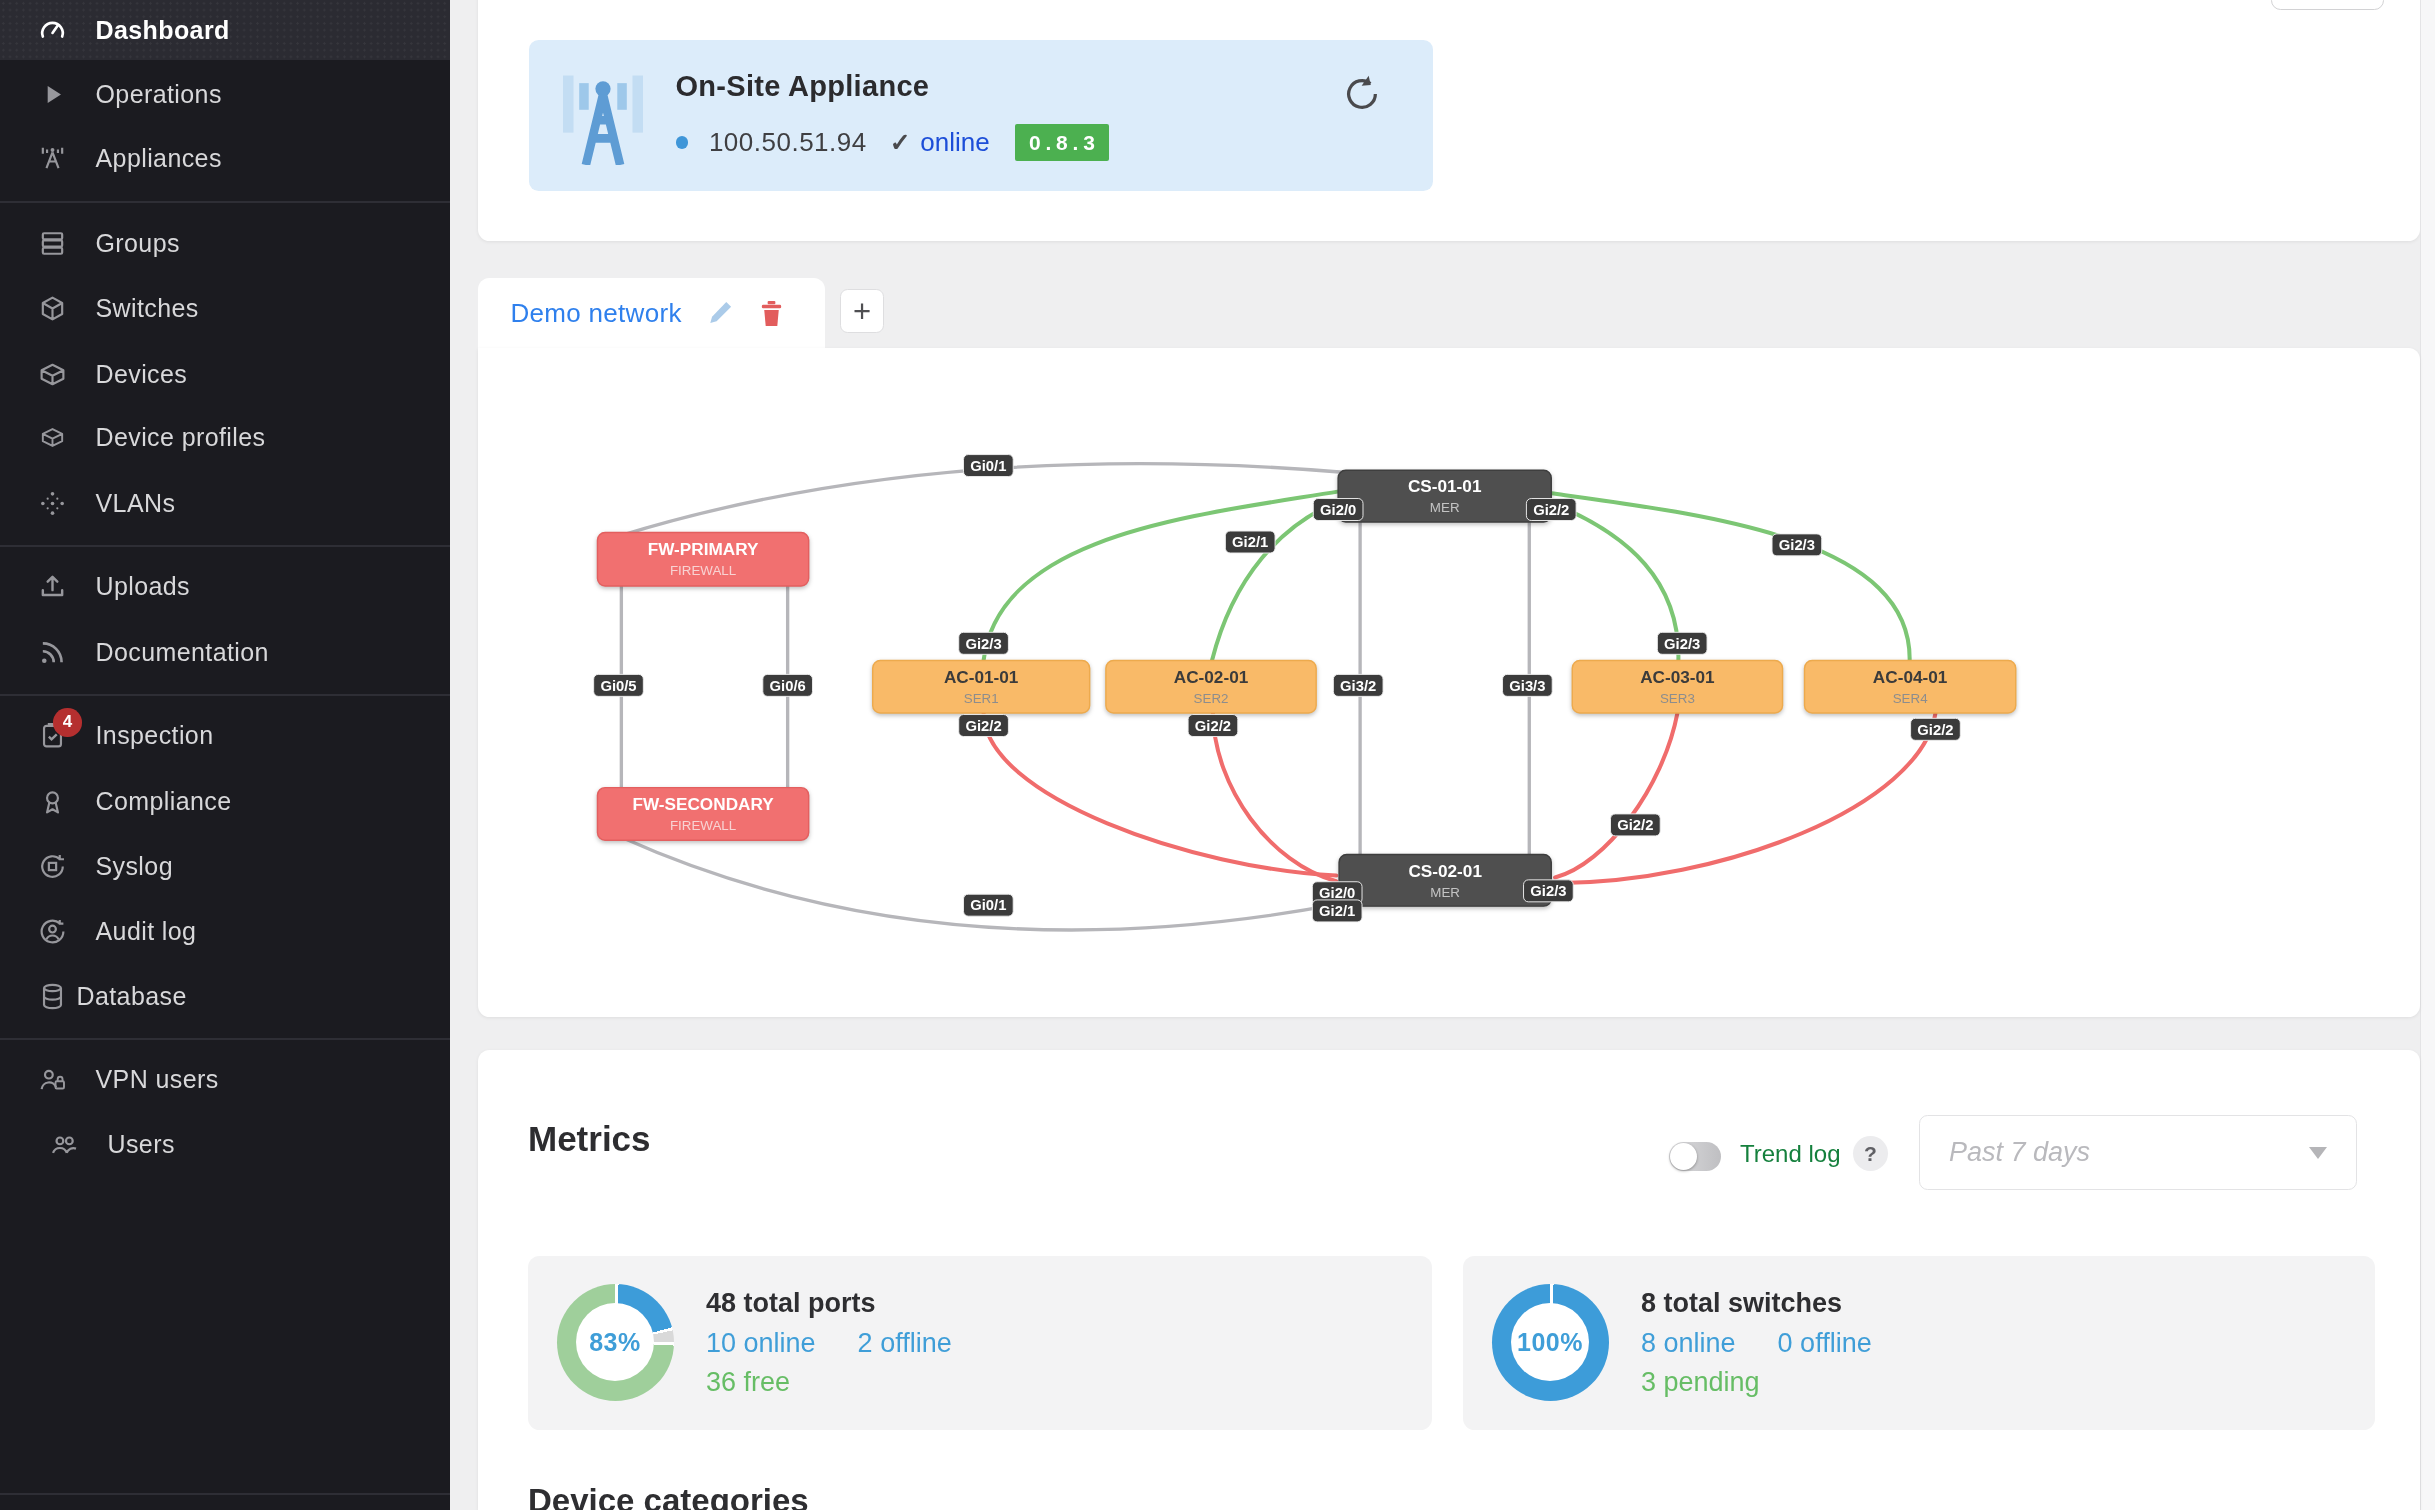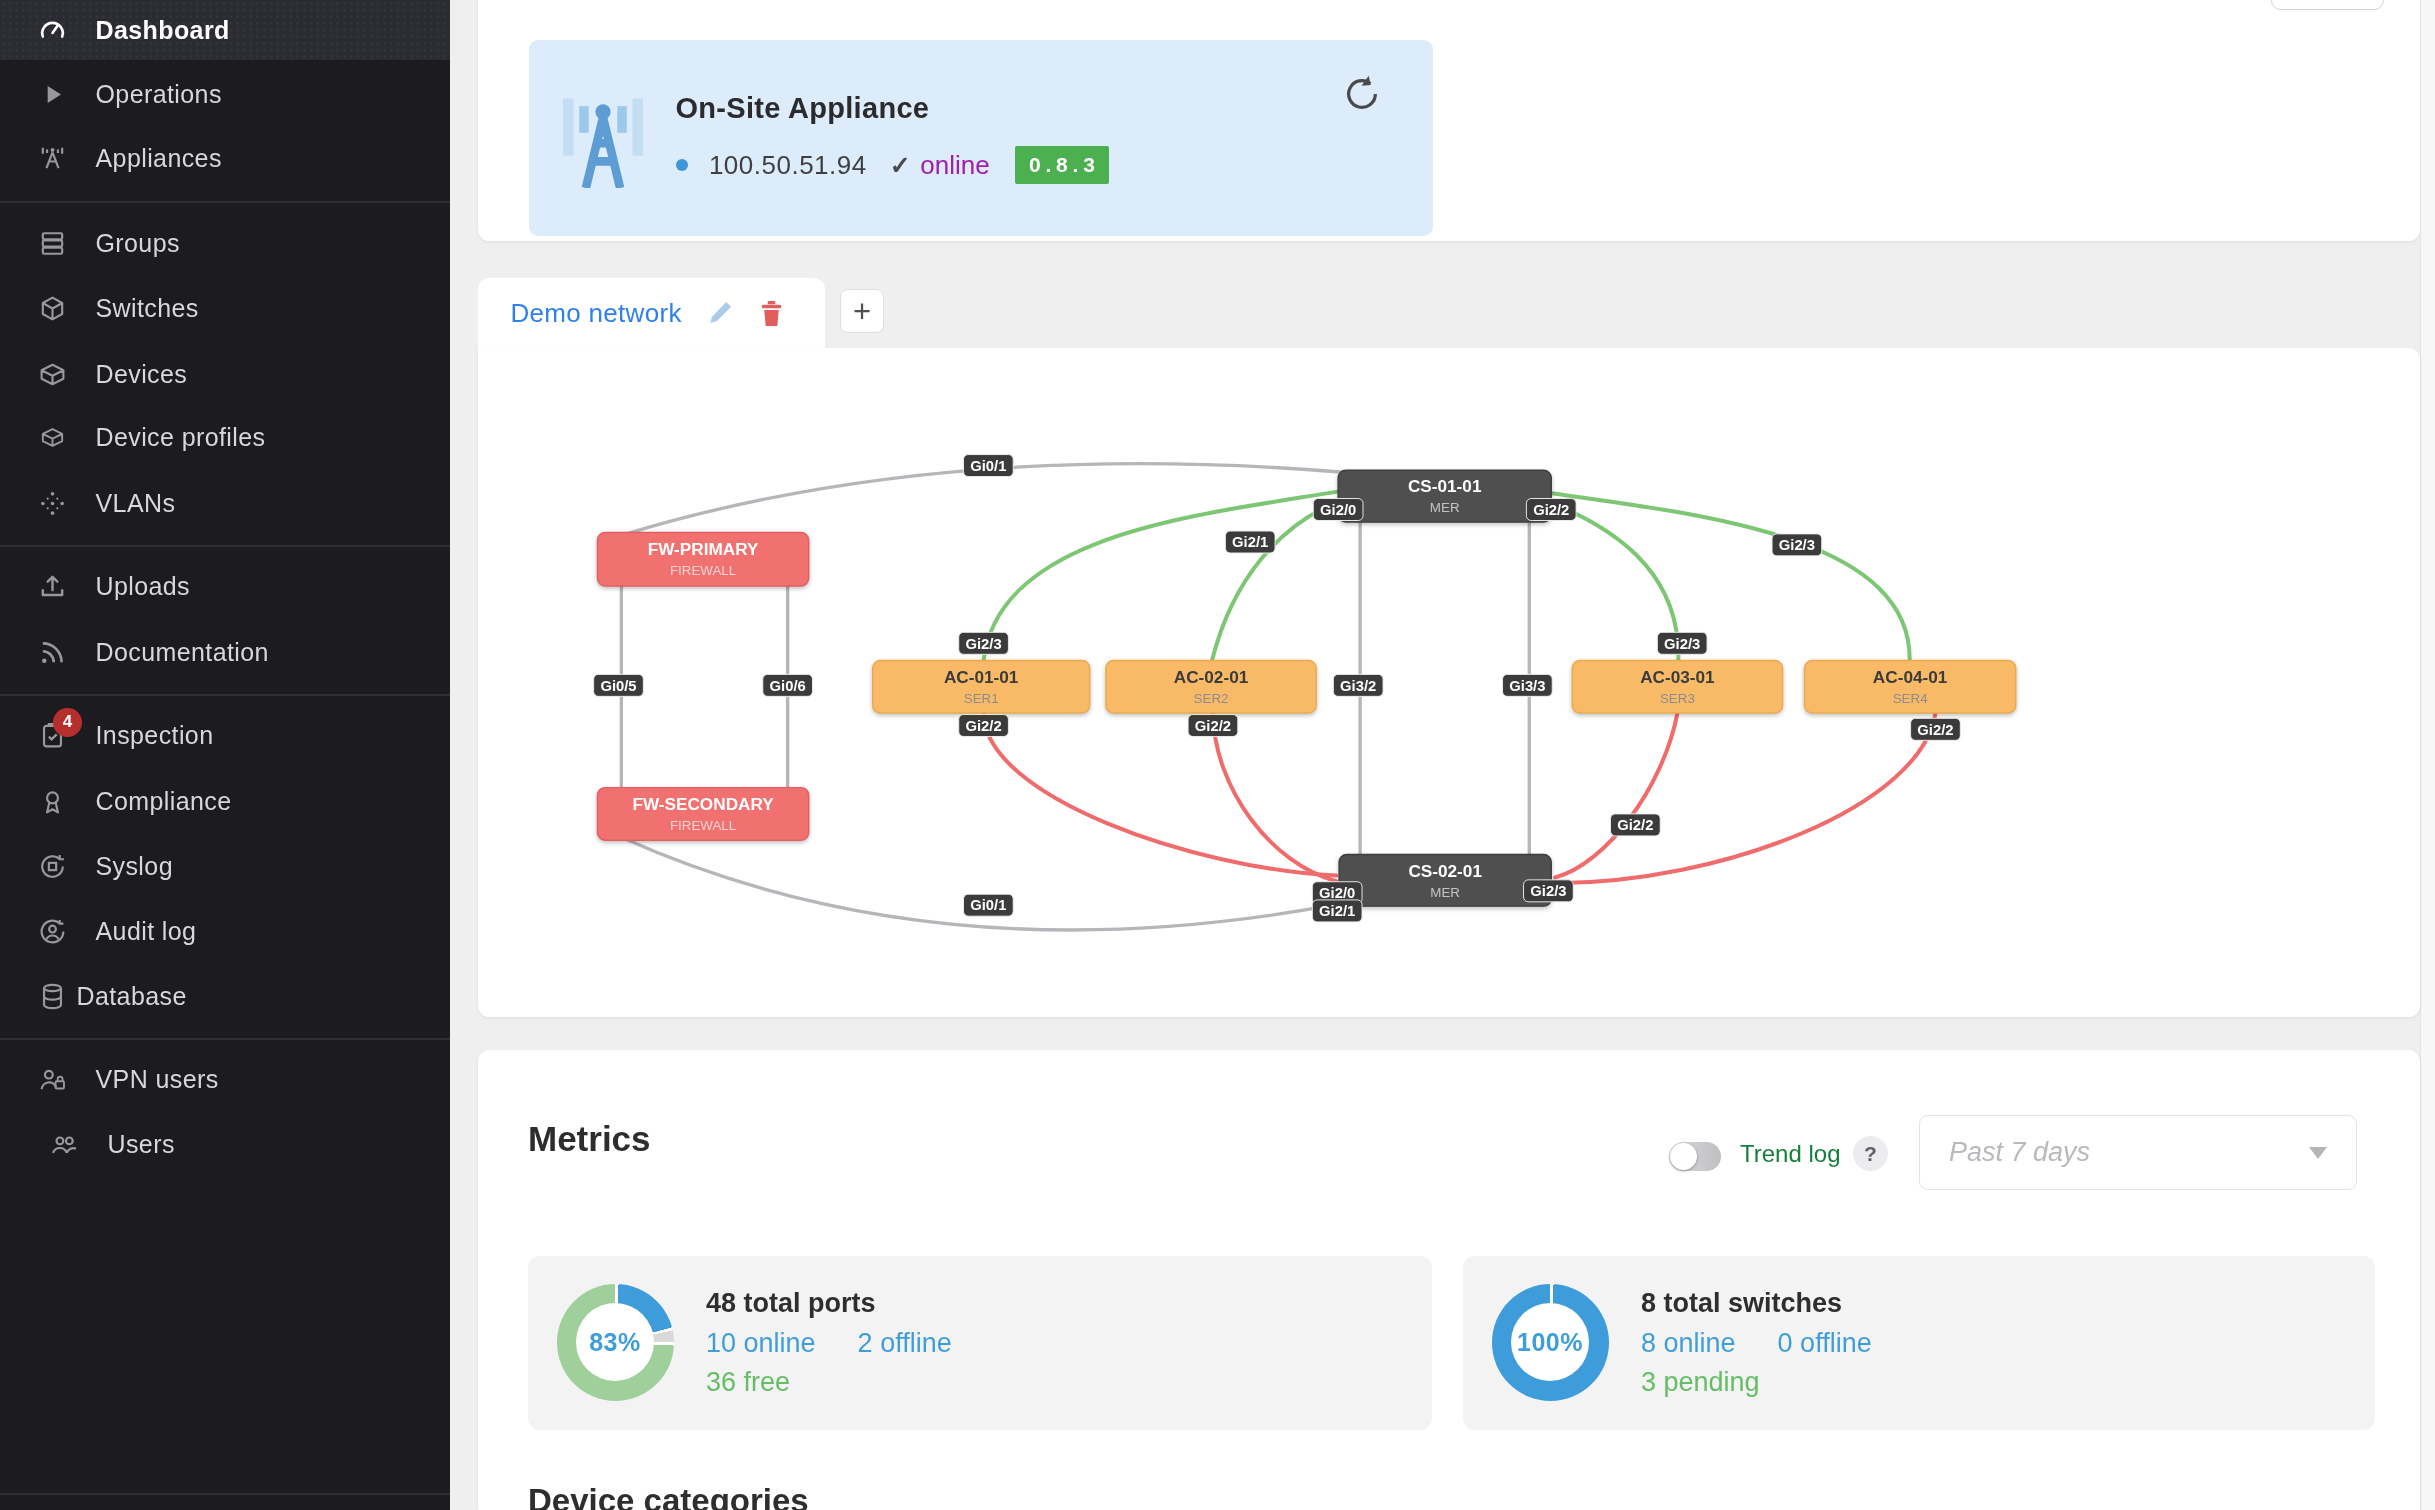--- a/index.html
+++ b/index.html
@@ -24,29 +24,29 @@
              align-items:center;justify-content:center;padding:0 3.8px;box-sizing:border-box;}
 
   
   .panel{position:absolute;background:#fff;border-radius:11.5px;
          box-shadow:0 1px 3.8px rgba(0,0,0,.07);}
   .appliance-panel{left:478px;top:-25px;width:1942px;height:266px;}
   .network-panel{left:478px;top:348px;width:1942px;height:669px;border-top-left-radius:0;}
   .metrics-panel{left:478px;top:1050px;width:1942px;height:461px;border-bottom-left-radius:0;border-bottom-right-radius:0;}
 
   
-  .appliance-card{position:absolute;left:51px;top:65px;width:904px;height:196px;background:#dcecfa;
+  .appliance-card{position:absolute;left:51px;top:65px;width:904px;height:151px;background:#dcecfa;
                   border-radius:9.6px;display:flex;align-items:center;padding-left:34px;box-sizing:border-box;}
   .appliance-text{margin-left:32.5px;}
   .appliance-title{font-size:29px;font-weight:bold;color:#2b2b2e;letter-spacing:0.3px;}
   .appliance-row{display:flex;align-items:center;margin-top:21px;}
   .status-dot{width:12.4px;height:12.4px;border-radius:50%;background:#3f96d8;margin-right:21px;}
   .appliance-ip{font-size:26px;color:#3f3f42;letter-spacing:0.5px;}
   .check-glyph{font-size:25px;color:#4a4a4d;font-weight:bold;margin:0 9.6px 0 23px;}
-  .appliance-status{font-size:26px;color:#a21caf;}
+  .appliance-status{font-size:26px;color:#1d4ed8;}
   .version-badge{margin-left:25px;background:#4cb050;color:#fff;font-size:21px;font-weight:bold;
                  letter-spacing:4.8px;padding:6.7px 9.6px 6.7px 14.3px;border-radius:2px;}
   .refresh-btn{position:absolute;right:50px;top:32.5px;width:42px;height:42px;cursor:pointer;}
 
   
   .partial-button{position:absolute;left:2271px;top:-19px;width:113px;height:29px;background:#fff;
                   border:1.9px solid #d2d2d4;border-radius:9.6px;box-sizing:border-box;}
   .scrollbar-track{position:absolute;left:2420px;top:0;width:15.3px;height:1510px;background:#f7f7f8;
                    border-left:1px solid #e4e4e6;}
 

